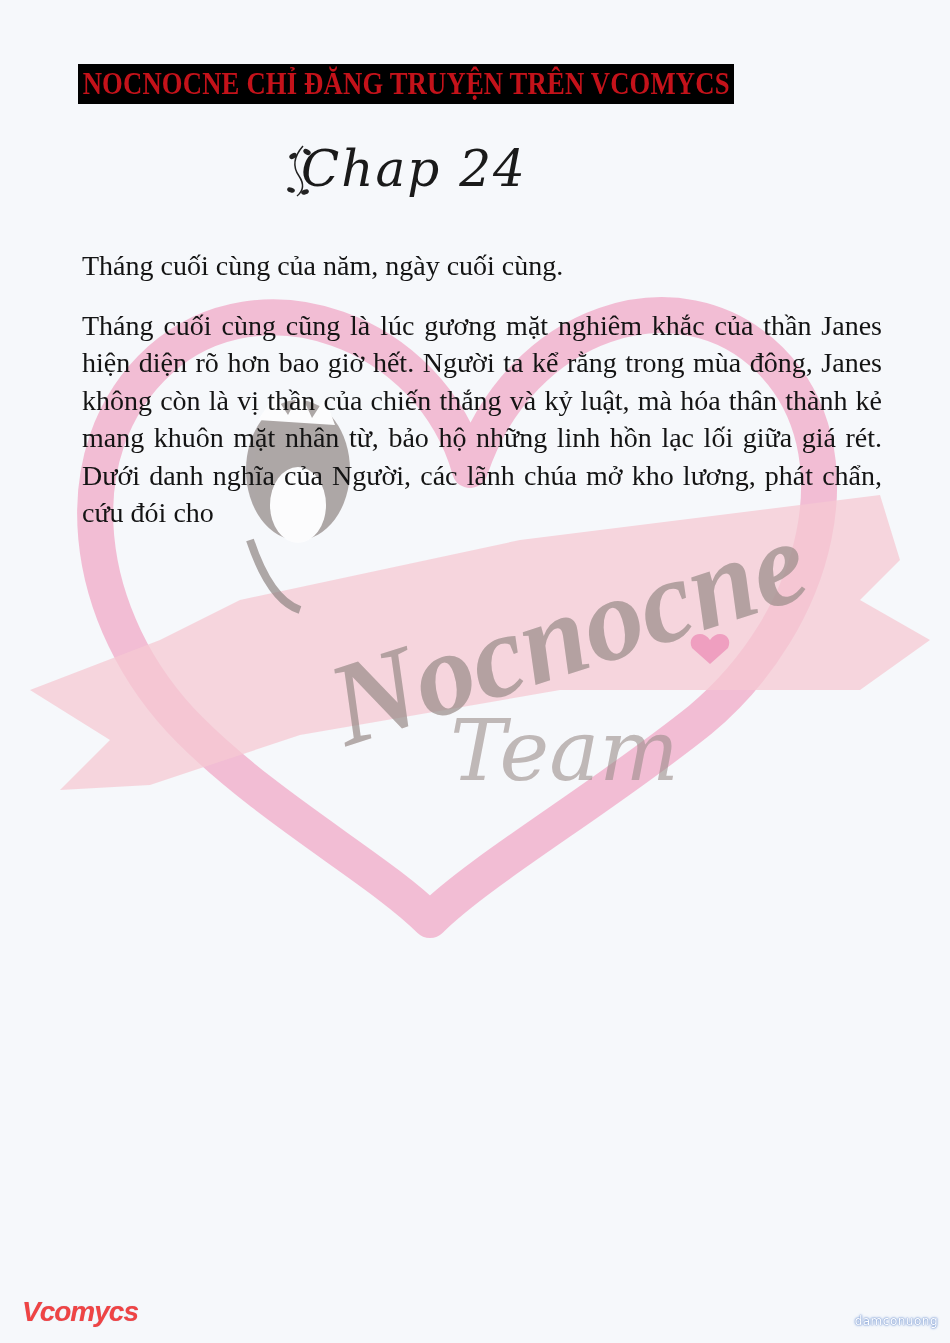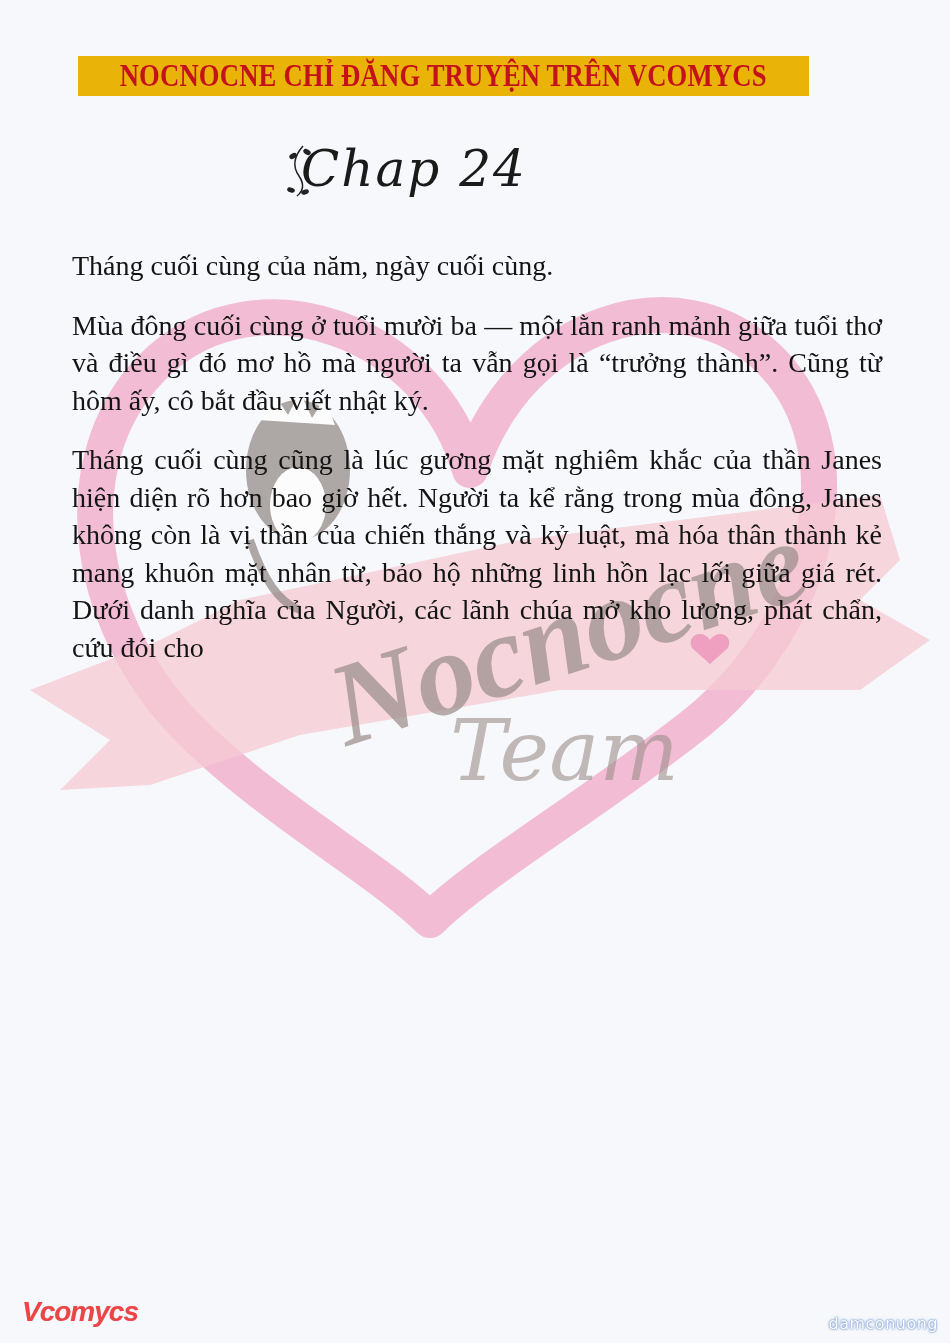--- a/index.html
+++ b/index.html
@@ -9,22 +9,22 @@
       position: relative;
       font-family: "Liberation Serif", "DejaVu Serif", serif;
     }
     .page { position: absolute; inset: 0; }
 
     
     .watermark { position: absolute; left: 0; top: 0; width: 950px; height: 1343px; pointer-events: none; z-index: 1; }
 
     
     .banner {
-      position: absolute; left: 78px; top: 56px; width: 731px; height: 40px;
-      background: #eab308;
+      position: absolute; left: 78px; top: 64px; width: 656px; height: 40px;
+      background: #000000;
       display: flex; align-items: center; justify-content: center;
       z-index: 2;
     }
     .banner-text {
       color: #c4121a; font-weight: bold; font-size: 31px;
       letter-spacing: 0.2px; white-space: nowrap;
       transform: scaleX(0.86); transform-origin: center;
       font-family: "Liberation Serif", serif;
     }
 
@@ -40,34 +40,34 @@
     }
     .chapter-leaf { position: absolute; left: -16px; top: 2px; width: 36px; height: 56px; }
 
     
     .content {
       position: absolute; left: 72px; top: 247px; width: 810px;
       z-index: 2; color: #141414;
       font-size: 28px; line-height: 37.5px;
     }
     .content p {
-      margin: 0 0 18px 0; text-align: justify; text-align-last: left;
+      margin: 0 0 18px 10px; text-align: justify; text-align-last: left;
     }
     .content p.gap-lg { margin-bottom: 22px; }
 
     
     .footer-logo {
       position: absolute; left: 22px; top: 1296px; z-index: 2;
       font-family: "Liberation Sans", sans-serif; font-style: italic; font-weight: bold;
       font-size: 28px; color: #ef4444; letter-spacing: -1px;
       text-shadow: 0 0 1px #c7d0ea;
     }
     .footer-mark {
       position: absolute; right: 12px; top: 1314px; z-index: 2;
-      font-family: "DejaVu Sans", sans-serif; font-size: 16px;
+      font-family: "DejaVu Sans", sans-serif; font-size: 12px;
       color: #ffffff; letter-spacing: 0.5px;
       text-shadow: 0 0 3px #7f9fd6, 0 0 2px #7f9fd6, 0 0 1px #5a7fc4;
     }
   </style>
 </head>
 <body>
 
 <div class="page">
 
   <svg class="watermark" viewBox="0 0 950 1343">
@@ -107,19 +107,18 @@
         <ellipse cx="22" cy="10" rx="4" ry="2.5" fill="#222" transform="rotate(30 22 10)"></ellipse>
         <ellipse cx="6" cy="48" rx="4" ry="2.5" fill="#222" transform="rotate(20 6 48)"></ellipse>
         <ellipse cx="20" cy="50" rx="4" ry="2.5" fill="#222" transform="rotate(-20 20 50)"></ellipse>
       </svg>
       <span>Chap 24</span>
     </span>
   </div>
 
   <div class="content">
     <p class="gap-lg">Tháng cuối cùng của năm, ngày cuối cùng.</p>
-    <p class="gap-lg">Mùa đông cuối cùng ở tuổi mười ba — một lằn ranh mảnh giữa tuổi thơ và điều gì đó mơ hồ mà người ta vẫn gọi là “trưởng thành”. Cũng từ hôm ấy, cô bắt đầu viết nhật ký.</p>
     <p>Tháng cuối cùng cũng là lúc gương mặt nghiêm khắc của thần Janes hiện diện rõ hơn bao giờ hết. Người ta kể rằng trong mùa đông, Janes không còn là vị thần của chiến thắng và kỷ luật, mà hóa thân thành kẻ mang khuôn mặt nhân từ, bảo hộ những linh hồn lạc lối giữa giá rét. Dưới danh nghĩa của Người, các lãnh chúa mở kho lương, phát chẩn, cứu đói cho</p>
   </div>
 
   <div class="footer-logo">Vcomycs</div>
   <div class="footer-mark">damconuong</div>
 </div>
 
 </body></html>

